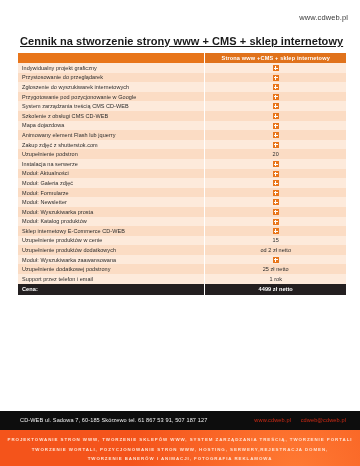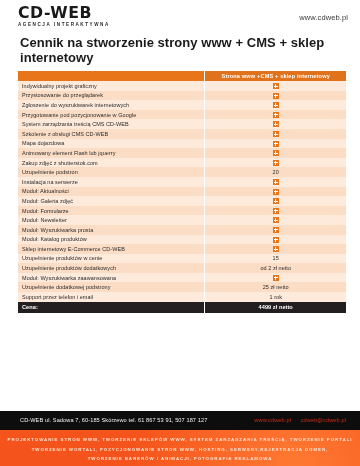--- a/index.html
+++ b/index.html
@@ -51,26 +51,27 @@
     position: absolute;
     right: 12px;
     top: 13px;
     font-size: 7.5px;
     color: #3a3a3a;
     letter-spacing: 0.1px;
   }
 
   
   .page-title {
-    font-size: 13px;
+    font-size: 11px;
     font-weight: bold;
     color: #1a1a1a;
     padding: 0 0 0 20px;
     margin-top: 5px;
     letter-spacing: 0.05px;
+    text-decoration: underline;
   }
 
   
   .table-wrap {
     margin: 6px 14px 0 18px;
   }
   table.price {
     border-collapse: collapse;
     width: 100%;
     table-layout: fixed;
@@ -202,24 +203,20 @@
     letter-spacing: 0.95px;
     color: #ffe3d4;
     line-height: 9.5px;
     white-space: nowrap;
   }
 </style>
 </head>
 <body>
 
 <div class="header">
-  <div class="logo-block">
-    <div class="logo-mark">CD-WEB</div>
-    <div class="logo-sub">AGENCJA INTERAKTYWNA</div>
-  </div>
   <div class="site-url">www.cdweb.pl</div>
 </div>
 
 <div class="page-title">Cennik na stworzenie strony www + CMS + sklep internetowy</div>
 
 <div class="table-wrap">
   <table class="price">
     <colgroup>
       <col class="col-label">
       <col class="col-value">

